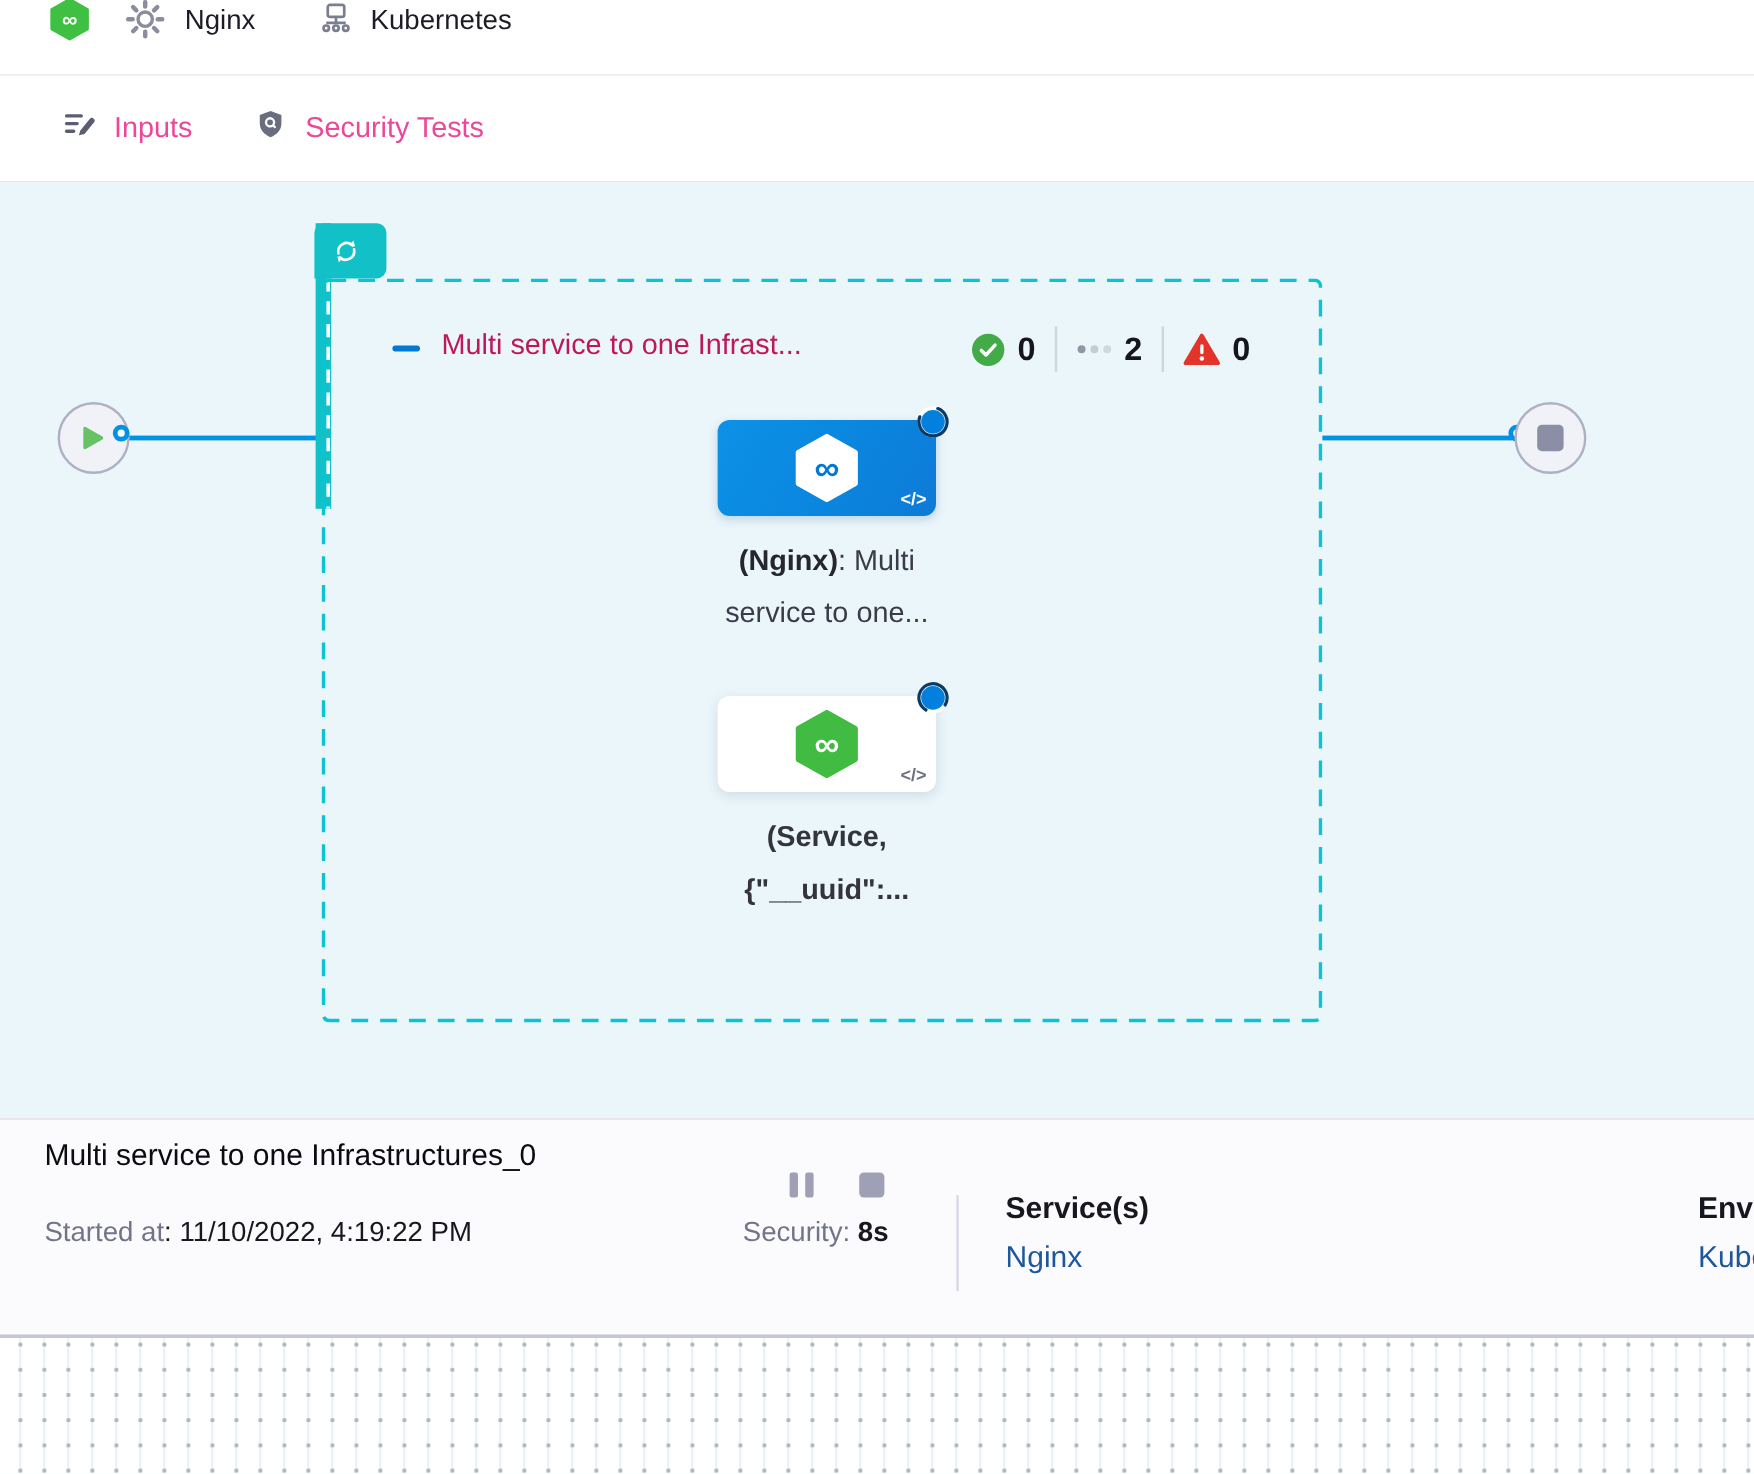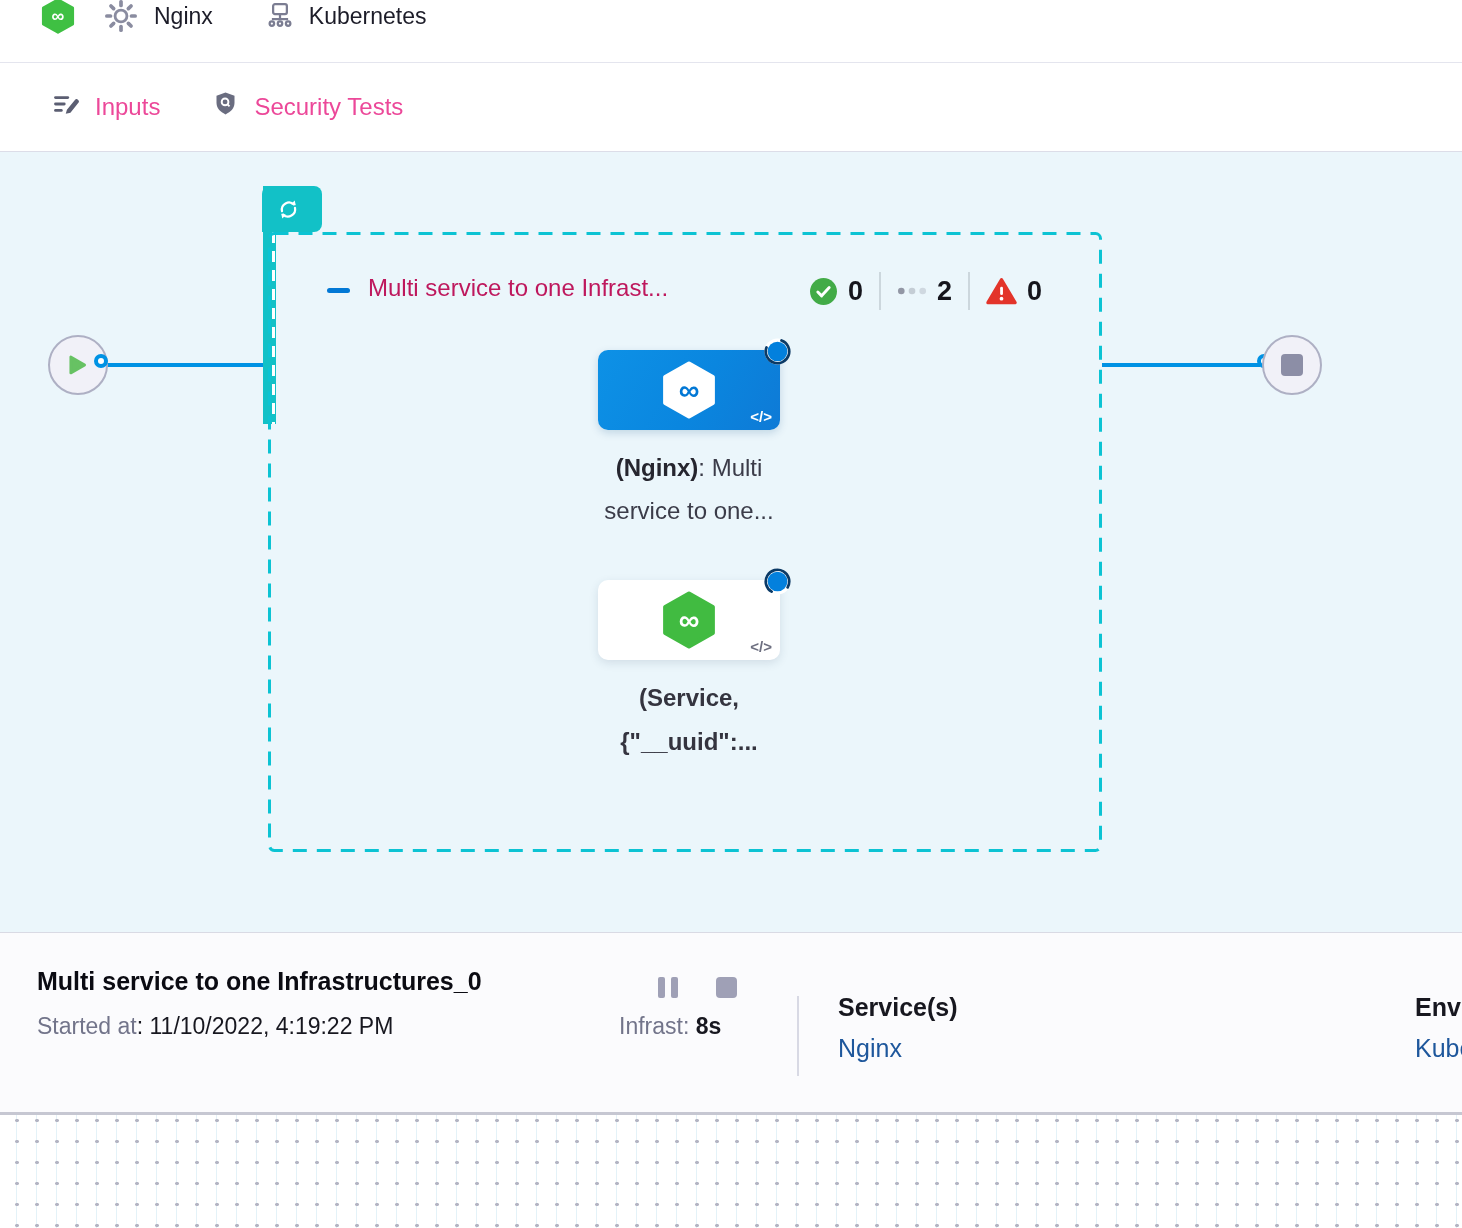--- a/index.html
+++ b/index.html
@@ -51,21 +51,21 @@
   .svc-node.white .code-glyph { color:#6d6f80; }
   .spinner { position:absolute; top:-12px; right:-11px; }
 
   .svc-label { position:absolute; left:291px; width:260px; text-align:center; font-size:24px; color:#3b3c49; line-height:43px; }
   .svc-label b { color:#26262f; }
   .lbl-1 { top:214px; }
   .lbl-2 { top:444px; font-weight:700; color:#34343f; line-height:44px; }
 
   
   .footer { position:absolute; left:0; top:932px; width:1462px; height:180px; background:#fbfbfd; border-top:1px solid #d9dae4; }
-  .f-title { position:absolute; left:37px; top:34px; font-size:25px; font-weight:700; color:#0b0b12; }
+  .f-title { position:absolute; left:37px; top:16px; font-size:25px; font-weight:400; color:#0b0b12; }
   .f-pause { position:absolute; left:658px; top:44px; display:flex; gap:6px; cursor:pointer; }
   .f-pause i { display:block; width:7px; height:21px; background:#9fa0b6; border-radius:2px; }
   .f-stop { position:absolute; left:716px; top:44px; width:21px; height:21px; background:#9fa0b6; border-radius:4px; cursor:pointer; }
   .f-row2 { position:absolute; left:37px; top:80px; font-size:23px; }
   .f-muted { color:#72748a; }
   .f-dark { color:#17171f; }
   .f-duration { position:absolute; left:619px; top:80px; font-size:23px; }
   .f-duration .f-dark { font-weight:600; }
   .f-vdiv { position:absolute; left:797px; top:63px; width:2px; height:80px; background:#d8d9e4; }
   .f-col { position:absolute; top:60px; font-size:25px; }
@@ -263,21 +263,21 @@
         <i></i>
         <i></i>
       </div>
     <div class="f-stop"></div>
 
     <div class="f-row2">
       <span class="f-muted">Started at</span><span class="f-dark">: 11/10/2022, 4:19:22 PM</span>
     </div>
 
     <div class="f-duration">
-      <span class="f-muted">Infrast: </span><span class="f-dark">8s</span>
+      <span class="f-muted">Security: </span><span class="f-dark">8s</span>
     </div>
 
     <div class="f-vdiv"></div>
 
     <div class="f-col f-services">
       <span class="lab">Service(s)</span>
       <span class="val">Nginx</span>
     </div>
 
     <div class="f-col f-env">

